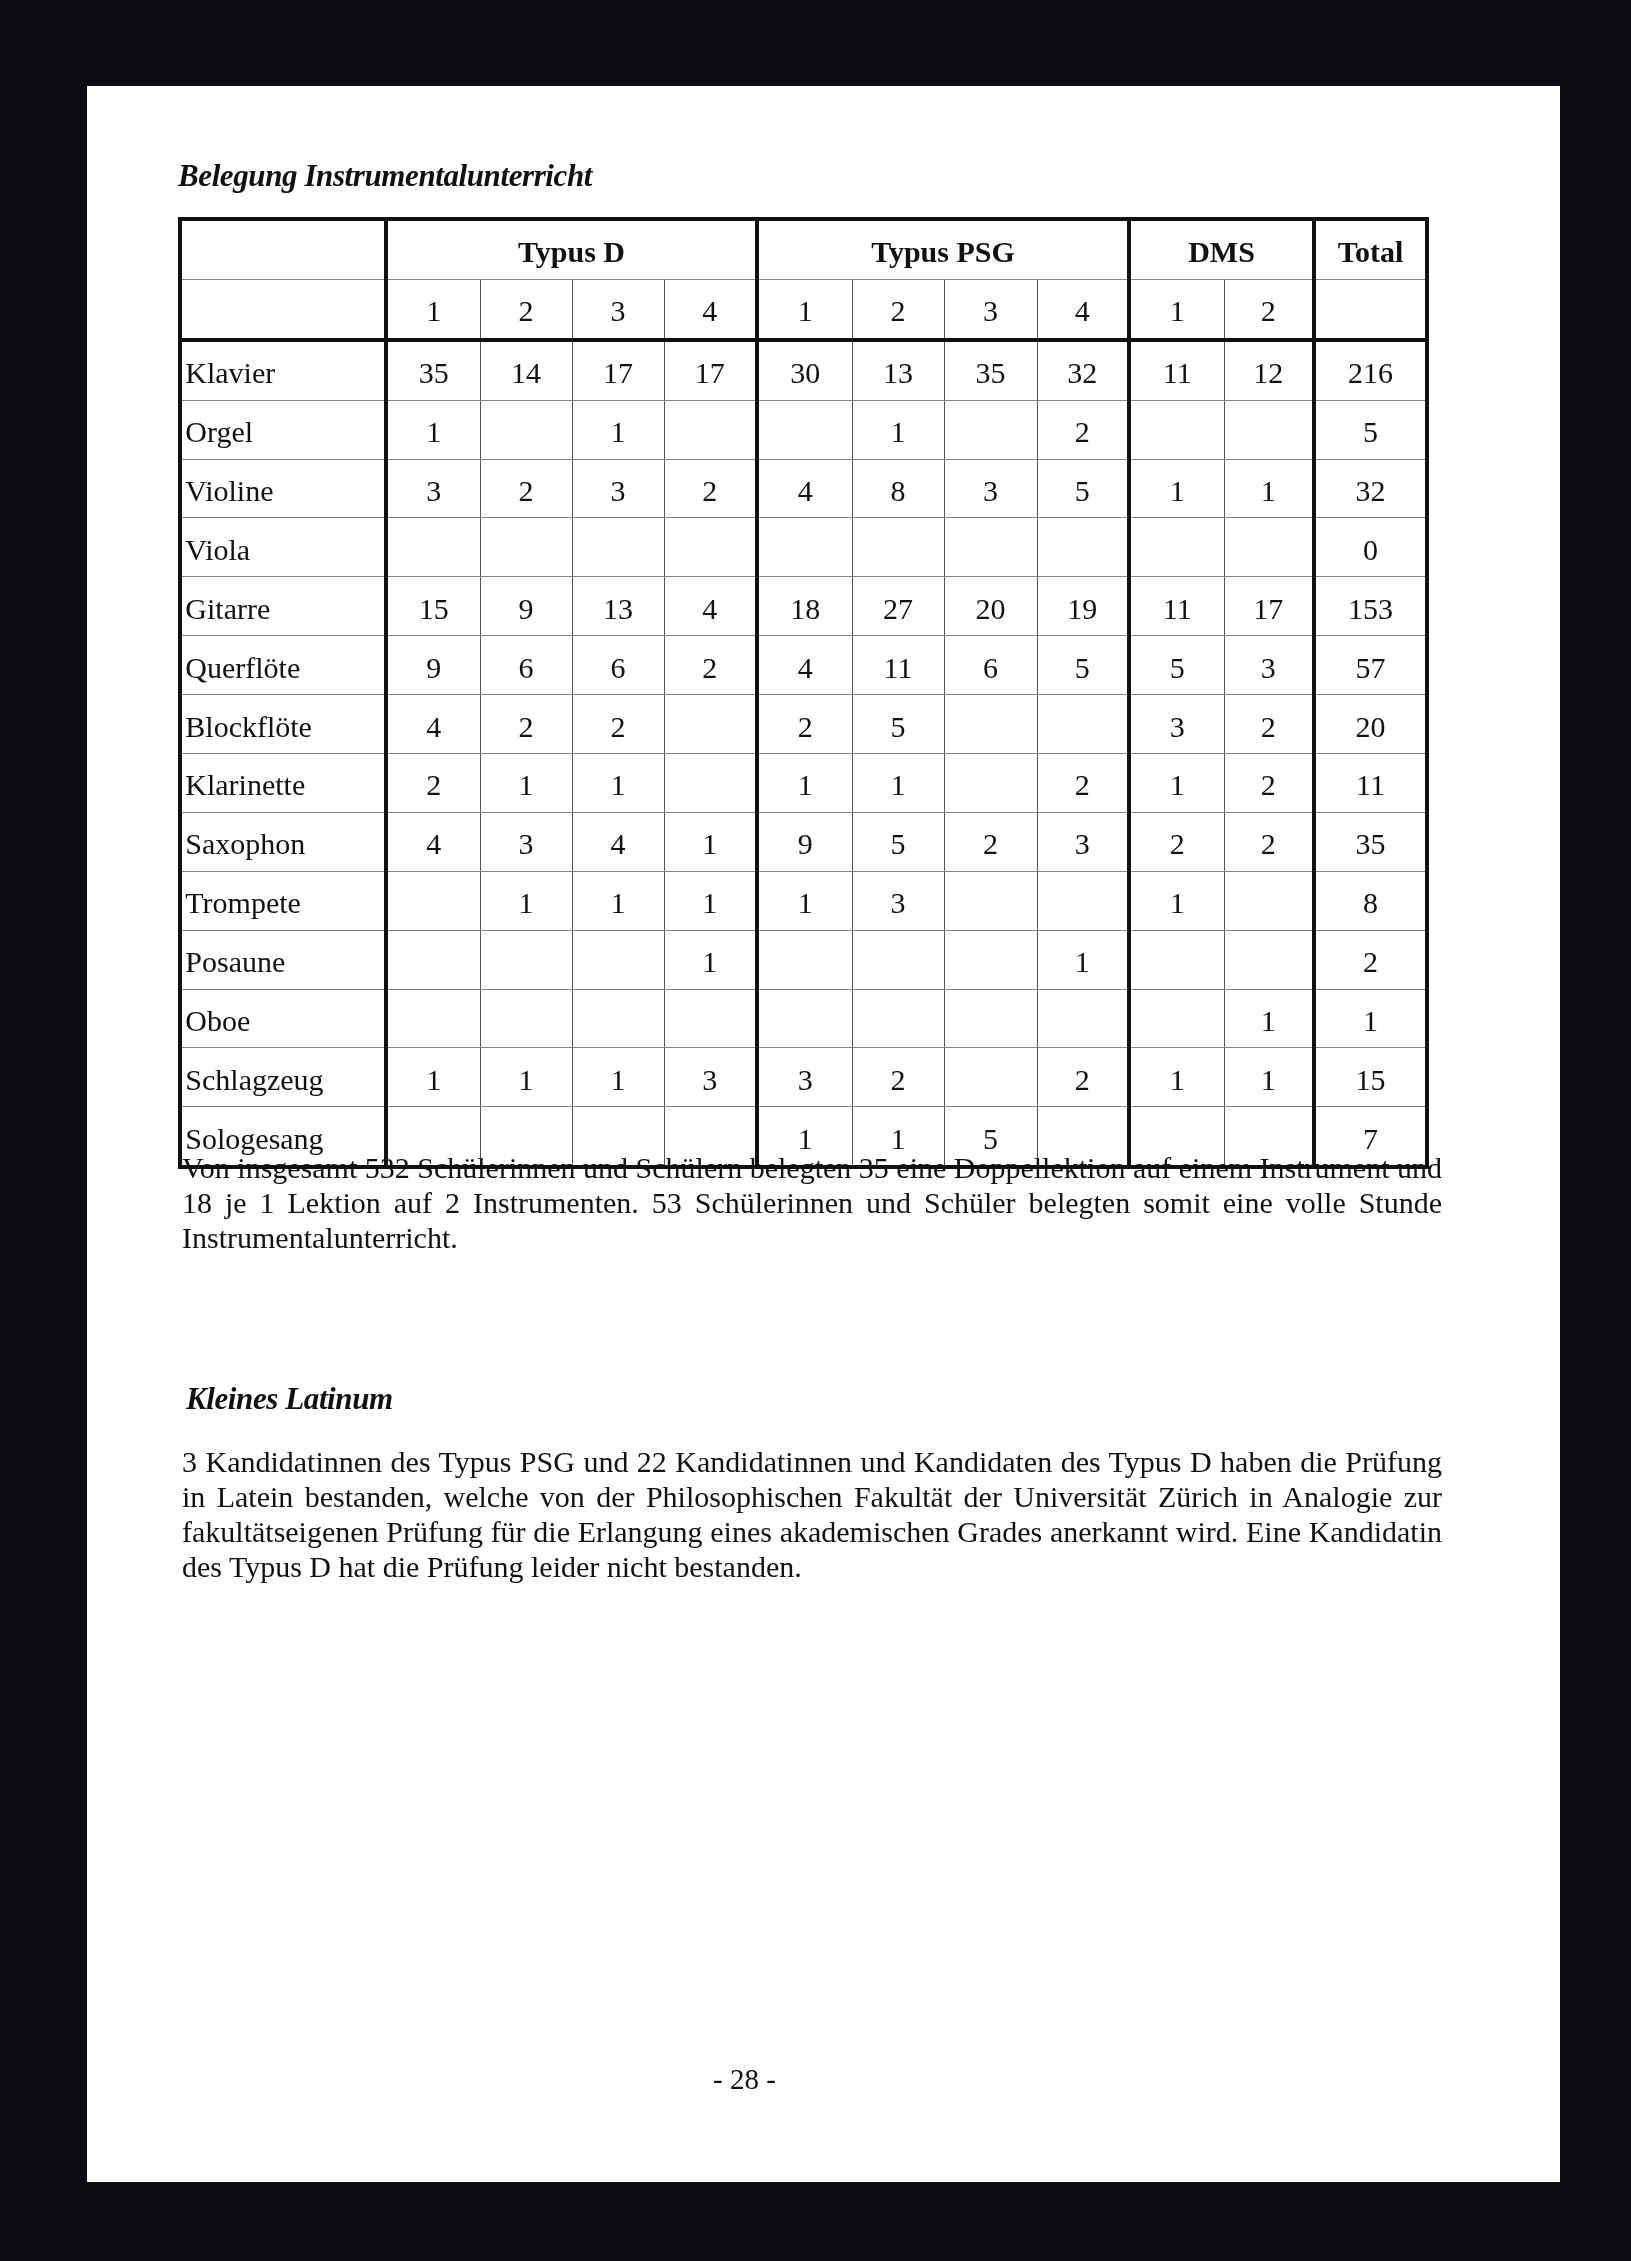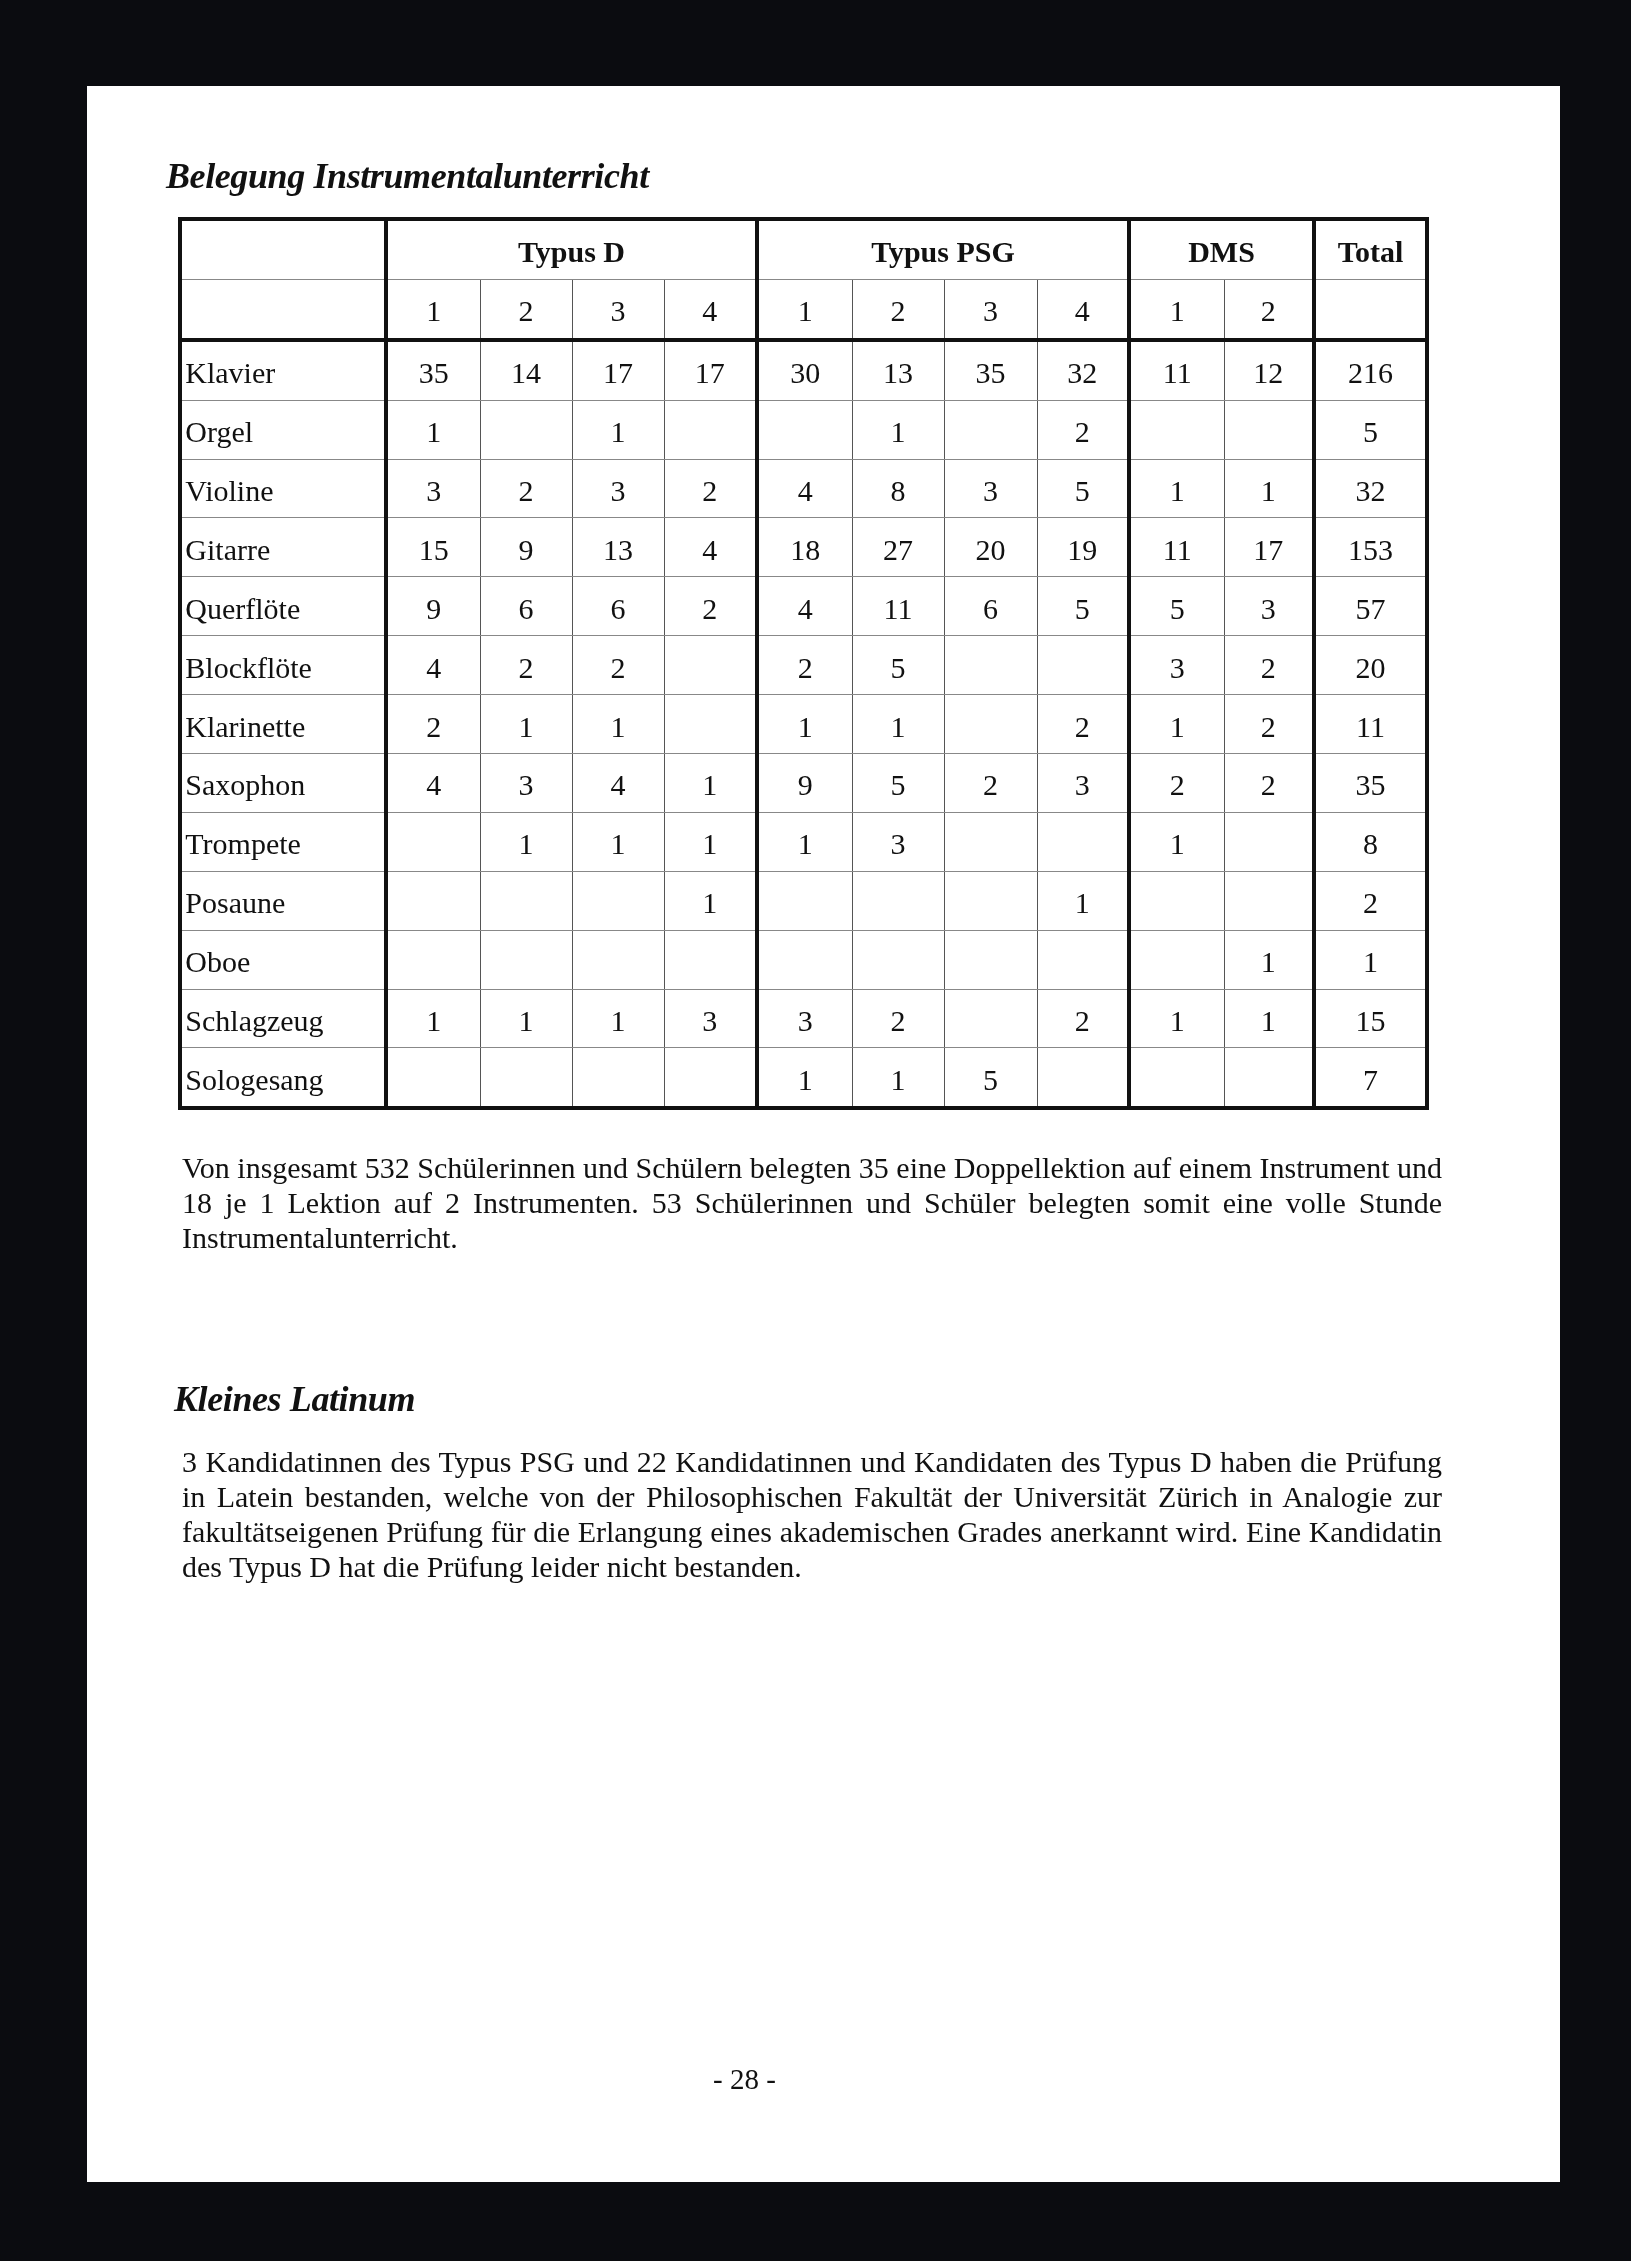--- a/index.html
+++ b/index.html
@@ -12,24 +12,24 @@
     color: #111;
   }
   .page {
     position: absolute;
     left: 87px; top: 86px;
     width: 1473px; height: 2096px;
     background: #ffffff;
   }
   .section-title {
     position: absolute;
-    left: 79px;
+    left: 91px;
     font-style: italic;
     font-weight: bold;
-    font-size: 36px;
+    font-size: 31px;
     line-height: 36px;
     margin: 0;
     letter-spacing: -0.4px;
   }
   #title1 { top: 72px; }
   #title2 { top: 1295px; margin-left: 8px; }
 
   table.grid {
     position: absolute;
     left: 91px; top: 131px;
@@ -162,20 +162,34 @@
           <td class="thick-r">2</td>
           <td>4</td>
           <td>8</td>
           <td>3</td>
           <td class="thick-r">5</td>
           <td>1</td>
           <td class="thick-r">1</td>
           <td class="tr">32</td>
         </tr>
         <tr>
+          <td class="label tl thick-r">Viola</td>
+          <td></td>
+          <td></td>
+          <td></td>
+          <td class="thick-r"></td>
+          <td></td>
+          <td></td>
+          <td></td>
+          <td class="thick-r"></td>
+          <td></td>
+          <td class="thick-r"></td>
+          <td class="tr">0</td>
+        </tr>
+        <tr>
           <td class="label tl thick-r">Gitarre</td>
           <td>15</td>
           <td>9</td>
           <td>13</td>
           <td class="thick-r">4</td>
           <td>18</td>
           <td>27</td>
           <td>20</td>
           <td class="thick-r">19</td>
           <td>11</td>

